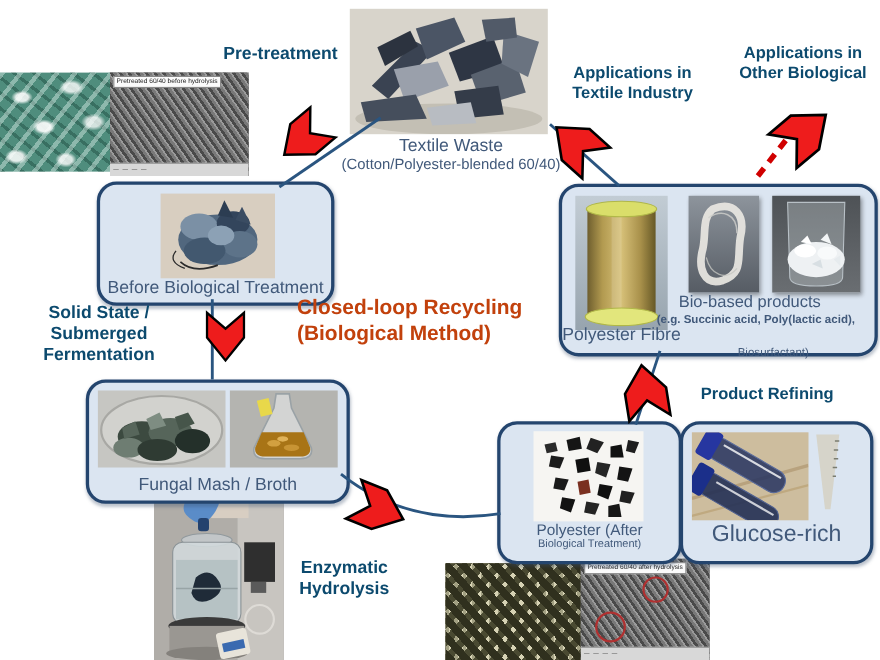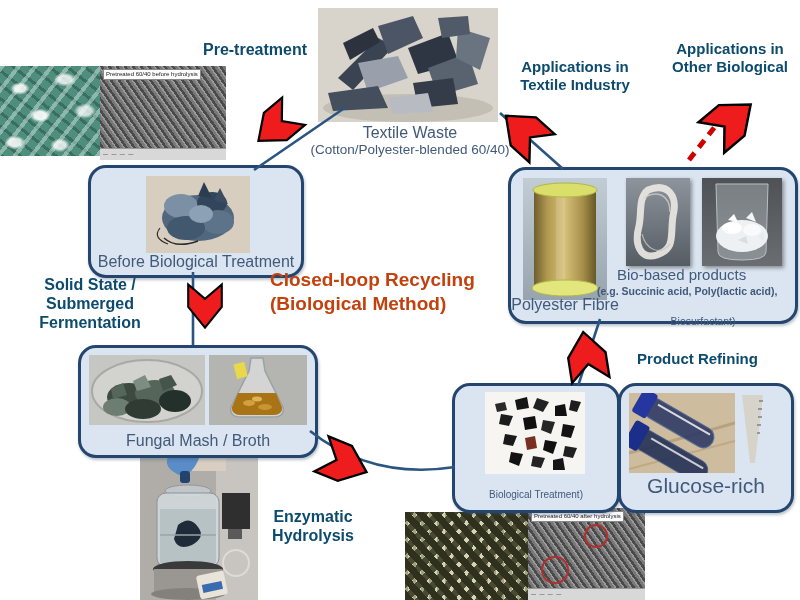--- a/index.html
+++ b/index.html
@@ -199,20 +199,21 @@
         <polygon points="40,46 50,44 52,56 42,58" fill="#7a3020"></polygon>
         <polygon points="60,48 72,50 68,62 58,58" fill="#101010"></polygon>
         <polygon points="80,54 92,56 88,66 78,64" fill="#202020"></polygon>
         <polygon points="26,60 38,62 34,74 24,70" fill="#121212"></polygon>
         <polygon points="48,64 60,66 56,76 46,74" fill="#242424"></polygon>
         <polygon points="68,68 78,66 80,78 68,78" fill="#161616"></polygon>
         <polygon points="10,12 20,10 22,18 12,20" fill="#2a2a2a"></polygon>
         <polygon points="86,8 96,10 92,20 84,18" fill="#1e1e1e"></polygon>
       </svg>
     </div>
+    <div class="node-label" style="top:88px;font-size:14px;">Polyester (After</div>
     <div class="node-label" style="top:103px;font-size:10px;">Biological Treatment)</div>
   </div>
 
   <div class="node-box" style="left:618px;top:383px;width:170px;height:124px;">
     <div class="photo" style="left:8px;top:7px;width:106px;height:80px;background:#cdbd9e;">
       <svg width="106" height="80" viewBox="0 0 106 80">
         <line x1="0" y1="60" x2="106" y2="30" stroke="#b8a27e" stroke-width="3"></line>
         <line x1="0" y1="76" x2="106" y2="48" stroke="#bfa980" stroke-width="2"></line>
         <g transform="rotate(30 30 18)">
           <rect x="14" y="8" width="78" height="21" rx="10" fill="#263460" fill-opacity=".85" stroke="#5a6b9a"></rect>

